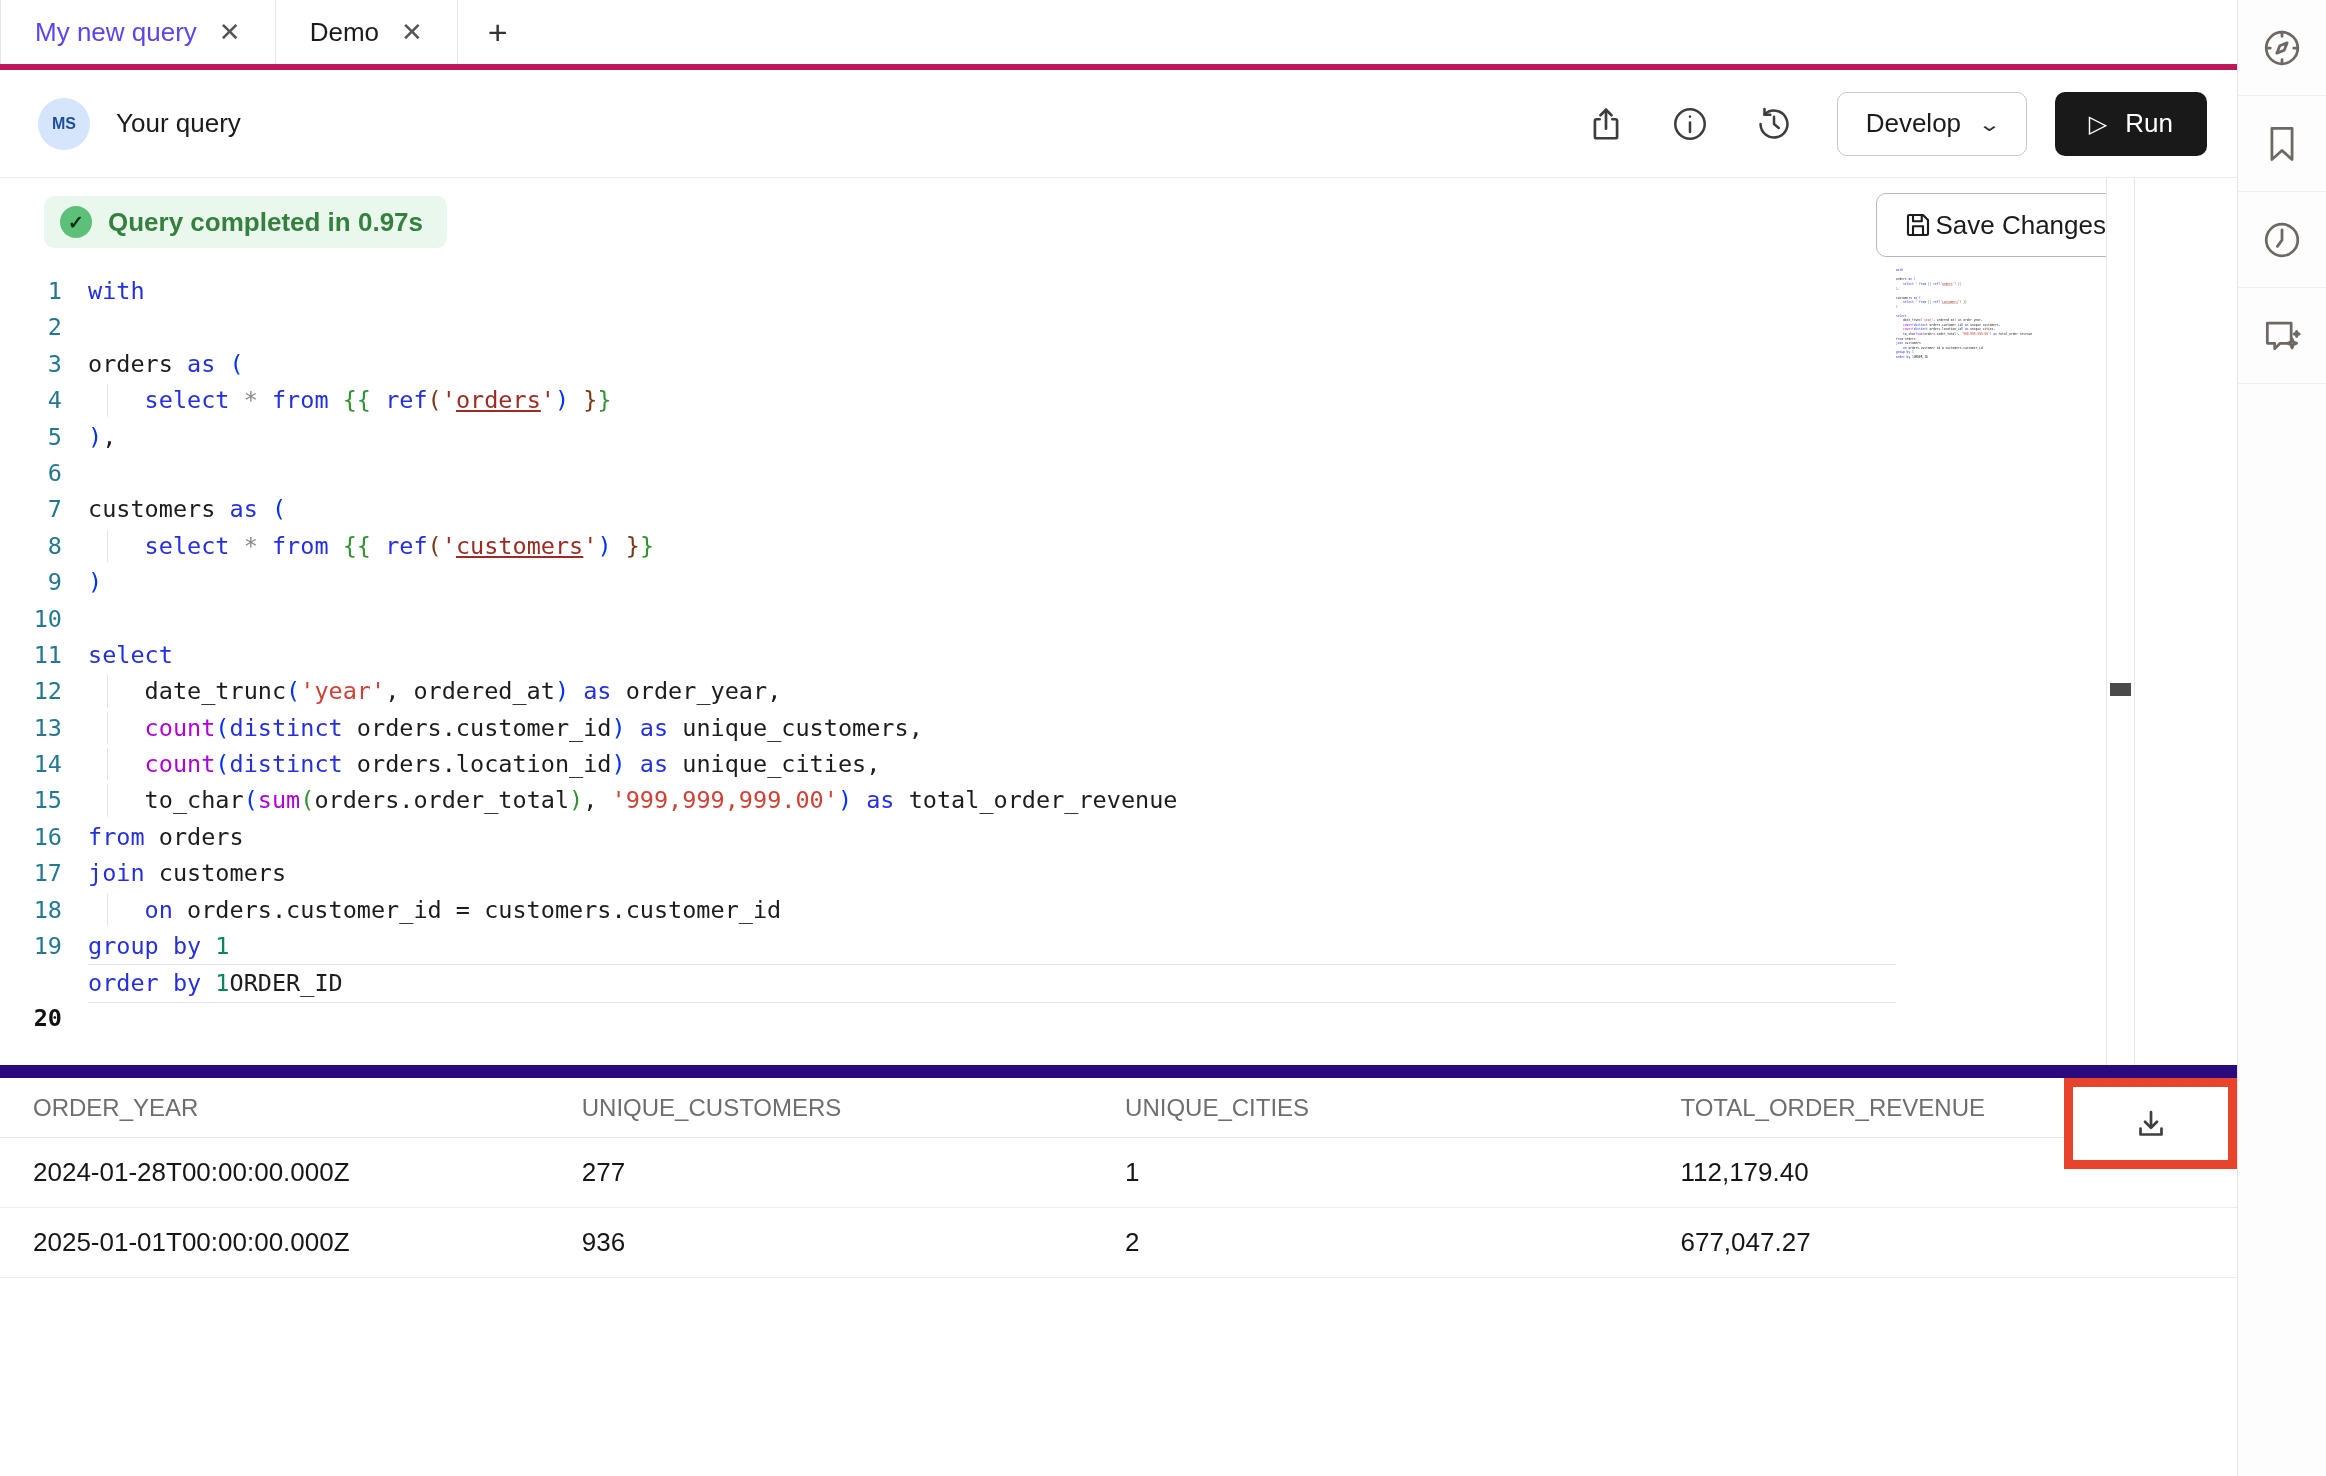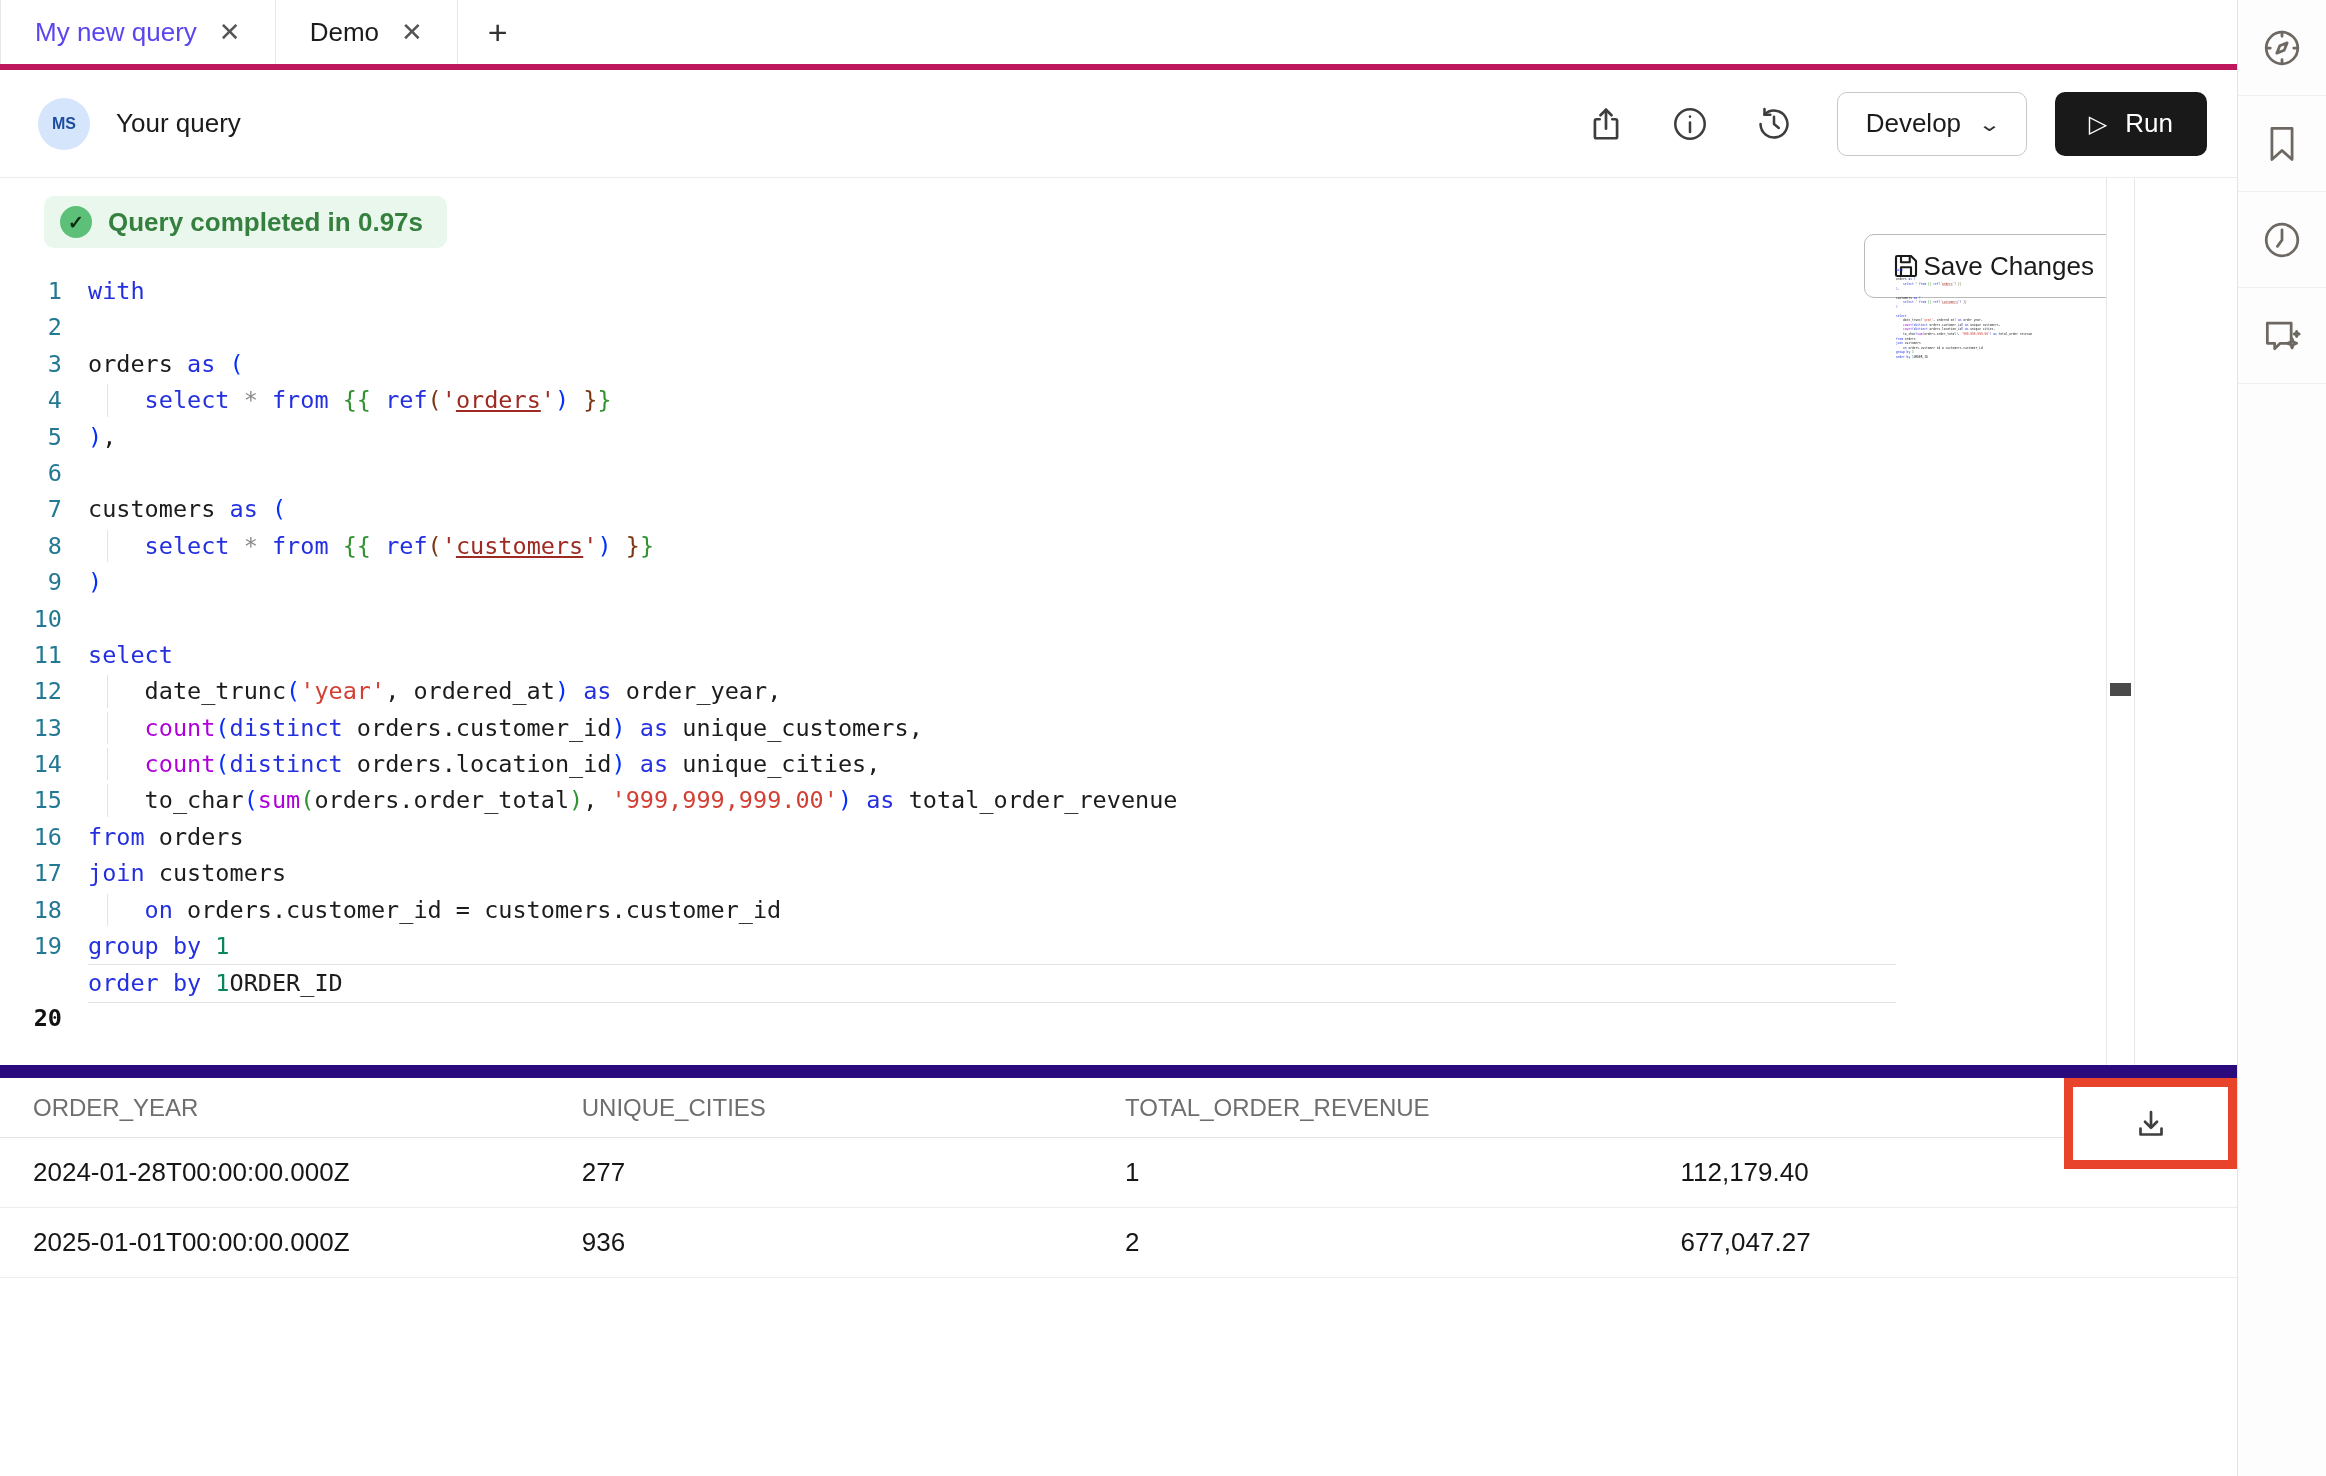--- a/index.html
+++ b/index.html
@@ -33,22 +33,22 @@
   .btn-run { margin-left:28px; padding:0 34px; background:#191919; color:#fff; gap:18px; }
   .play { font-size:24px; }
 
   
   .editor { position:relative; flex:1; background:#fff; overflow:hidden; }
   .status-badge { position:absolute; left:44px; top:18px; height:52px; display:flex; align-items:center;
                   gap:16px; padding:0 24px 0 16px; background:#e9f7ec; border-radius:10px;
                   color:#35803f; font-size:26px; font-weight:bold; }
   .check-circle { width:32px; height:32px; border-radius:50%; background:#5cc078; color:#0d2b14;
                   display:flex; align-items:center; justify-content:center; font-size:19px; font-weight:bold; }
-  .btn-save { position:absolute; right:116px; top:15px; padding:0 26px; border:1.5px solid #b9b9b9;
-              background:#fff; gap:2px;margin-top:41px; }
+  .btn-save { position:absolute; right:104px; top:15px; padding:0 26px; border:1.5px solid #b9b9b9;
+              background:#fff; gap:2px; }
   .btn-save svg { width:30px; height:30px; }
 
   .code-area { position:absolute; left:0; top:95px; right:0; }
   .code-line { position:relative; height:36.4px; line-height:36.4px; white-space:pre;
                font-family:"DejaVu Sans Mono", monospace; font-size:23.5px; }
   .gutter-num { position:absolute; left:0; width:62px; text-align:right; color:#237893; }
   .code-text { position:absolute; left:88px; right:341px; }
   .code-line.current .gutter-num { color:#111; font-weight:bold;margin-top:36px; }
   .code-line.current .code-text { border-top:1.5px solid #e3e3e3; border-bottom:1.5px solid #e3e3e3; }
   .guide { position:absolute; left:19px; top:2px; bottom:2px; border-left:1.5px solid #e3e3e3; }
@@ -231,20 +231,21 @@
             <path d="M12 4v10"></path>
               <path d="M8 10.5 12 14.5l4-4"></path>
               <path d="M5 15v4h14v-4"></path>
           </svg>
         </div>
       </div>
 
       <div class="rtable" id="results-table">
           <div class="rrow head">
             <div class="cell">ORDER_YEAR</div>
+            <div class="cell">UNIQUE_CUSTOMERS</div>
             <div class="cell">UNIQUE_CITIES</div>
             <div class="cell">TOTAL_ORDER_REVENUE</div>
           </div>
           <div class="rrow body">
             <div class="cell">2024-01-28T00:00:00.000Z</div>
             <div class="cell">277</div>
             <div class="cell">1</div>
             <div class="cell">112,179.40</div>
           </div>
           <div class="rrow body">

